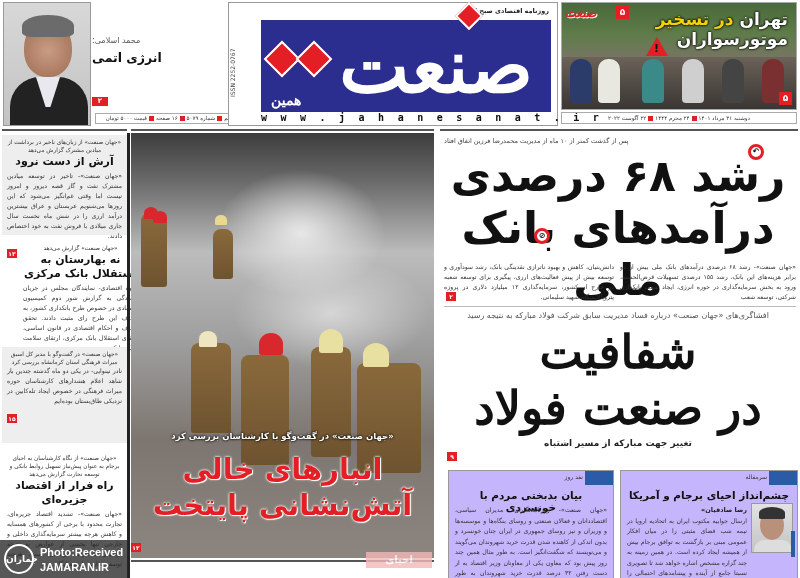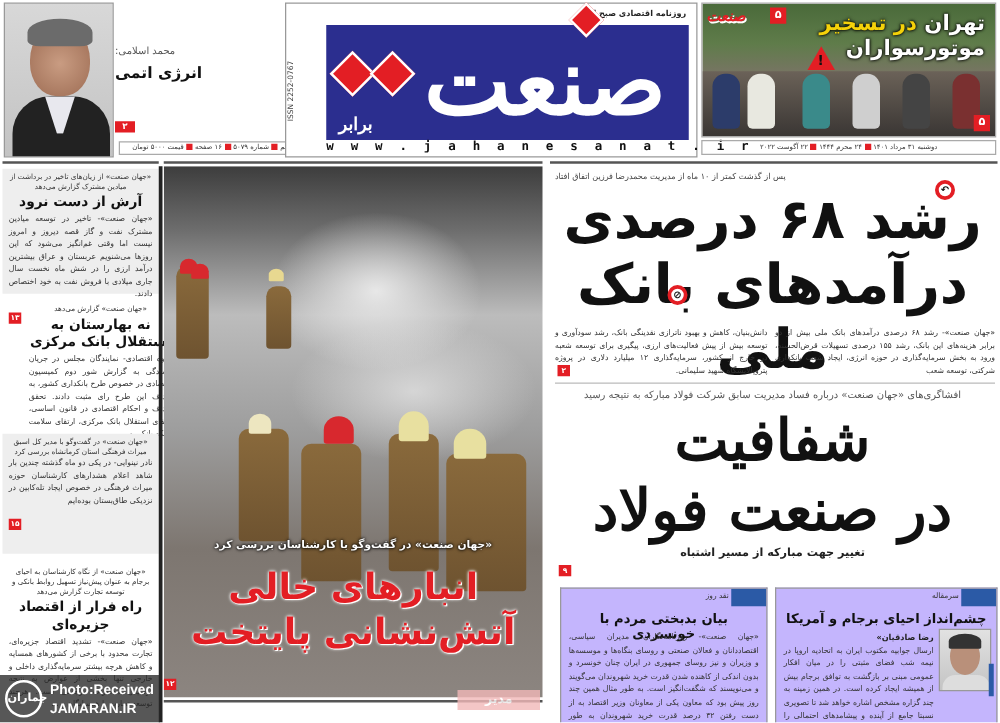--- a/index.html
+++ b/index.html
@@ -117,21 +117,21 @@
 <div class="abs quote-page">۲</div>
 <div class="abs issue-bar">
   <span>سال نوزدهم</span><span class="sq"></span><span>شماره ۵۰۷۹</span><span class="sq"></span><span>۱۶ صفحه</span><span class="sq"></span><span>قیمت ۵۰۰۰ تومان</span>
 </div>
 
 <div class="abs masthead">
   <div class="mast-tagline">روزنامه اقتصادی صبح ایران</div>
   <div class="mast-issn">ISSN 2252-0767</div>
   <div class="mast-blue">
     <div class="mast-logo">صنعت</div>
-    <div class="mast-sub">برابر</div>
+    <div class="mast-sub">همین</div>
     <div class="diamond" style="left:8px;top:26px;"></div>
     <div class="diamond" style="left:40px;top:26px;"></div>
     <div class="diamond" style="left:198px;top:-14px;width:20px;height:20px;"></div>
   </div>
   <div class="mast-url">www.jahanesanat.ir</div>
 </div>
 
 <div class="abs teaser">
   <div class="street"></div>
   <div class="rider" style="left:8px;background:#2c3c6a;"></div>
@@ -200,21 +200,21 @@
     <div class="helmet" style="left:232px;top:210px;width:26px;height:24px;background:#e8e0a0;"></div>
   </div>
   <div class="photo-kicker">«جهان صنعت» در گفت‌وگو با کارشناسان بررسی کرد</div>
   <div class="photo-title">
     <div>انبارهای خالی</div>
     <div>آتش‌نشانی پایتخت</div>
   </div>
   <div class="photo-page">۱۲</div>
 </div>
 <div class="abs hrule" style="left:131px;top:560px;width:303px;"></div>
-<div class="abs corner-stamp">مدیر</div>
+<div class="abs corner-stamp">احیای</div>
 
 <div class="abs lead-kicker">پس از گذشت کمتر از ۱۰ ماه از مدیریت محمدرضا فرزین اتفاق افتاد</div>
 <div class="abs noentry-icon" style="left:748px;top:144px;">↶</div>
 <div class="abs lead-title">
   <div>رشد ۶۸ درصدی</div>
   <div>درآمدهای بانک ملی</div>
 </div>
 <div class="abs noentry-icon" style="left:534px;top:228px;">⊘</div>
 <div class="abs lead-body" style="left:620px;">«جهان صنعت»- رشد ۶۸ درصدی درآمدهای بانک ملی بیش از دو برابر هزینه‌های این بانک، رشد ۱۵۵ درصدی تسهیلات قرض‌الحسنه، ورود به بخش سرمایه‌گذاری در حوزه انرژی، ایجاد شعب بانکداری شرکتی، توسعه شعب</div>
 <div class="abs lead-body" style="left:444px;width:170px;">دانش‌بنیان، کاهش و بهبود ناترازی نقدینگی بانک، رشد سودآوری و توسعه بیش از پیش فعالیت‌های ارزی، پیگیری برای توسعه شعبه در خارج از کشور، سرمایه‌گذاری ۱۲ میلیارد دلاری در پروژه پتروپالایشگاه شهید سلیمانی.</div>

